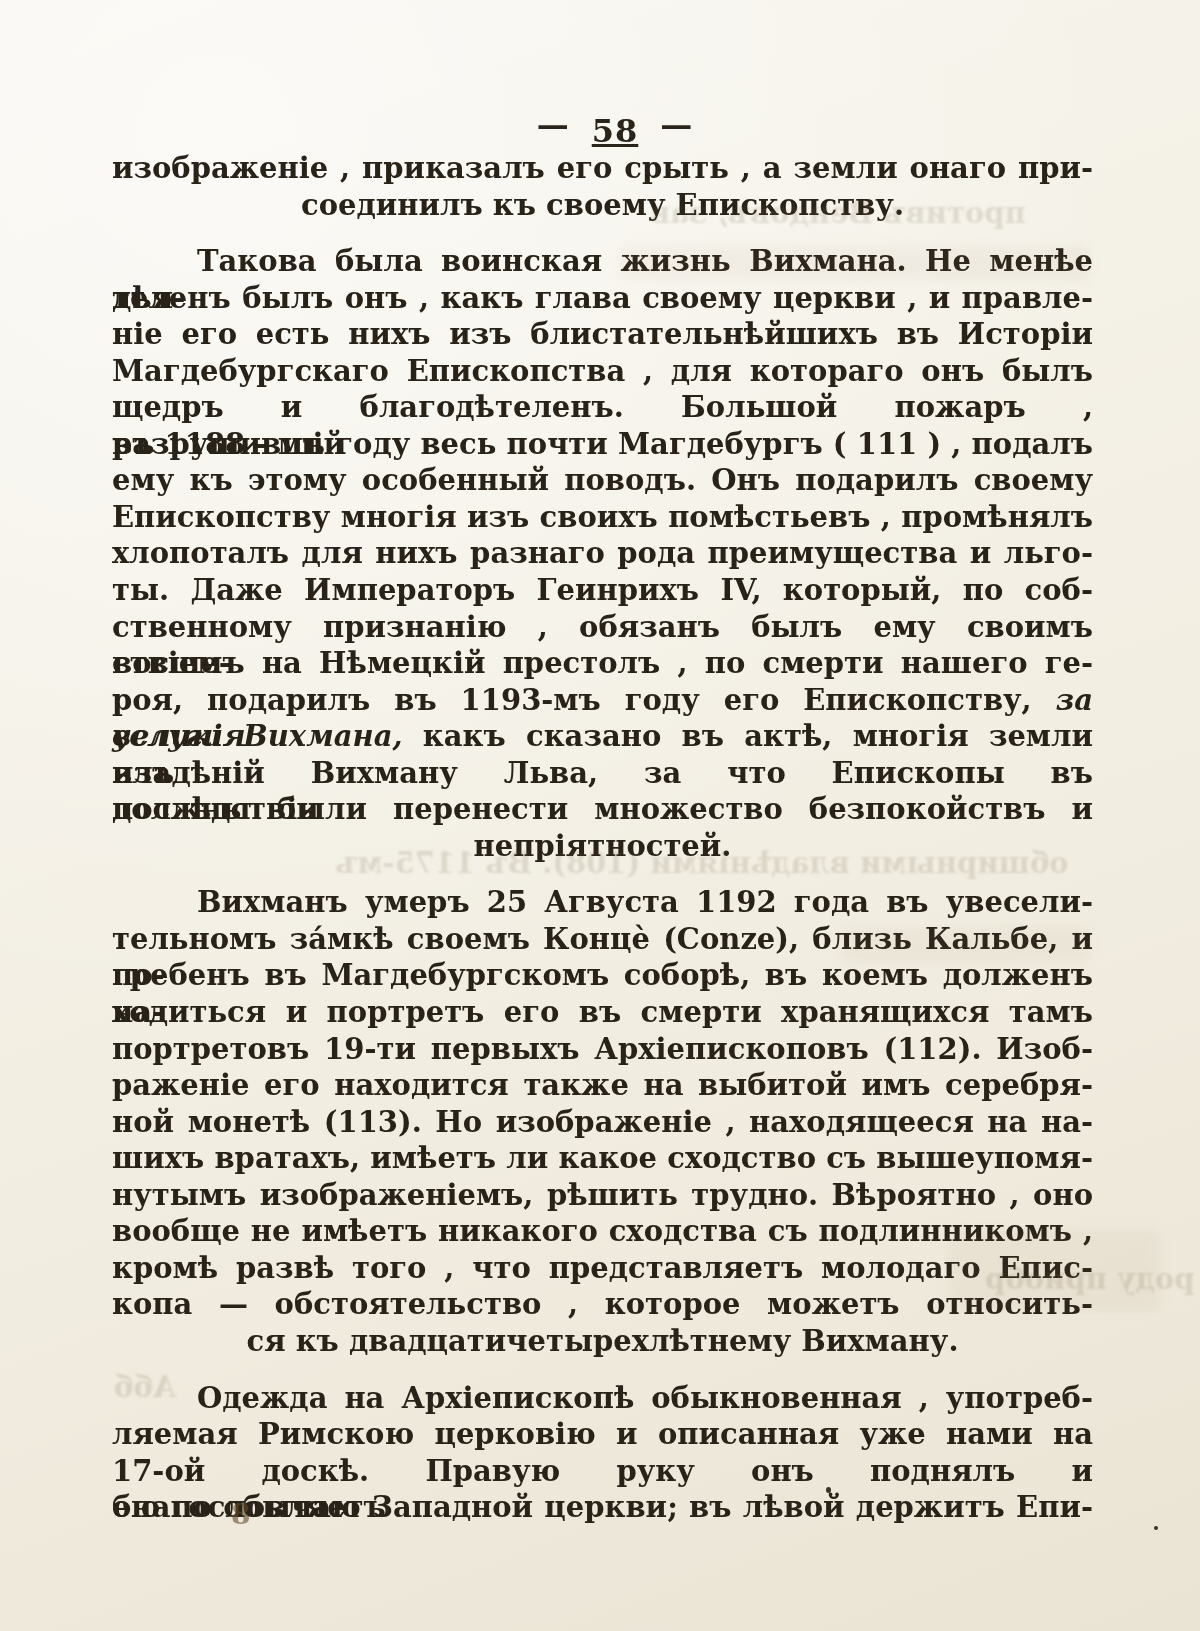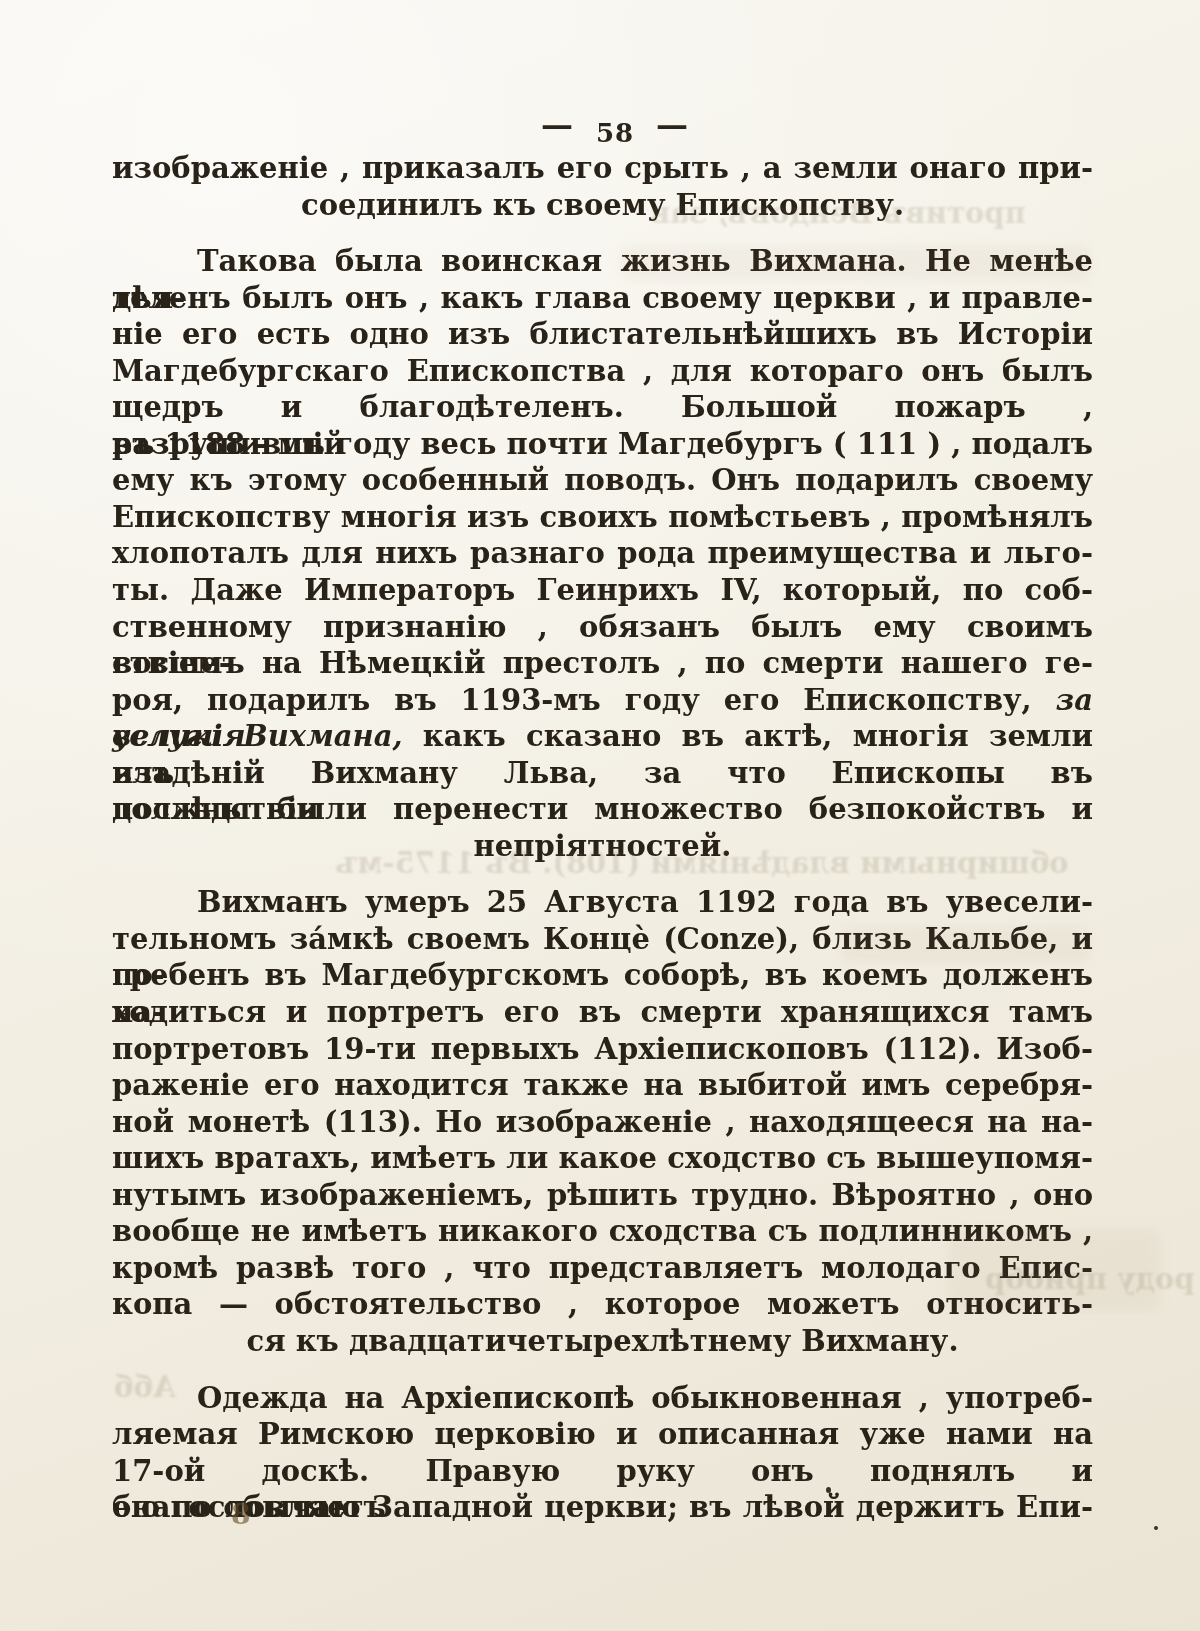--- a/index.html
+++ b/index.html
@@ -15,21 +15,21 @@
     color:#2b241a;
   }
   
   .pagehead{
     position:absolute; top:106px; left:112px; width:1006px;
     text-align:center; font-weight:bold;
     letter-spacing:1px;
     color:#2b241a;
   }
   .pagehead .dash{font-size:32px; vertical-align:6px; margin:0 22px;}
-  .pagehead .num{font-size:26px;}
+  .pagehead .num{font-size:32px;text-decoration:underline;}
   
   .textblock{
     position:absolute; left:112px; top:150px; width:981px;
     font-size:29px; font-weight:bold; color:#292218;
     text-rendering:optimizeLegibility;
   }
   .line{
     line-height:36.55px;
     height:36.55px;
     overflow:visible;
@@ -68,21 +68,21 @@
 
   <header class="pagehead">
     <span class="dash">—</span><span class="num">58</span><span class="dash">—</span>
   </header>
 
   <main class="textblock" id="textblock">
       <div class="line j"><span>изображеніе , приказалъ его срыть , а земли онаго при-</span></div>
       <div class="line"><span>соединилъ къ своему Епископству.</span></div>
       <div class="line j ind"><span>Такова была воинская жизнь Вихмана. Не менѣе дѣя-</span></div>
       <div class="line j"><span>теленъ былъ онъ , какъ глава своему церкви , и правле-</span></div>
-      <div class="line j"><span>ніе его есть одно изъ блистательнѣйшихъ въ Исторіи</span></div>
+      <div class="line j"><span>ніе его есть нихъ изъ блистательнѣйшихъ въ Исторіи</span></div>
       <div class="line j"><span>Магдебургскаго Епископства , для котораго онъ былъ</span></div>
       <div class="line j"><span>щедръ и благодѣтеленъ. Большой пожаръ , разрушившій</span></div>
       <div class="line j"><span>въ 1188 - мъ году весь почти Магдебургъ ( 111 ) , подалъ</span></div>
       <div class="line j"><span>ему къ этому особенный поводъ. Онъ подарилъ своему</span></div>
       <div class="line j"><span>Епископству многія изъ своихъ помѣстьевъ , промѣнялъ</span></div>
       <div class="line j"><span>хлопоталъ для нихъ разнаго рода преимущества и льго-</span></div>
       <div class="line j"><span>ты. Даже Императоръ Геинрихъ IV, который, по соб-</span></div>
       <div class="line j"><span>ственному признанію , обязанъ былъ ему своимъ восше-</span></div>
       <div class="line j"><span>ствіемъ на Нѣмецкій престолъ , по смерти нашего ге-</span></div>
       <div class="line j"><span>роя, подарилъ въ 1193-мъ году его Епископству, </span><span class="it">за великія</span></div>

